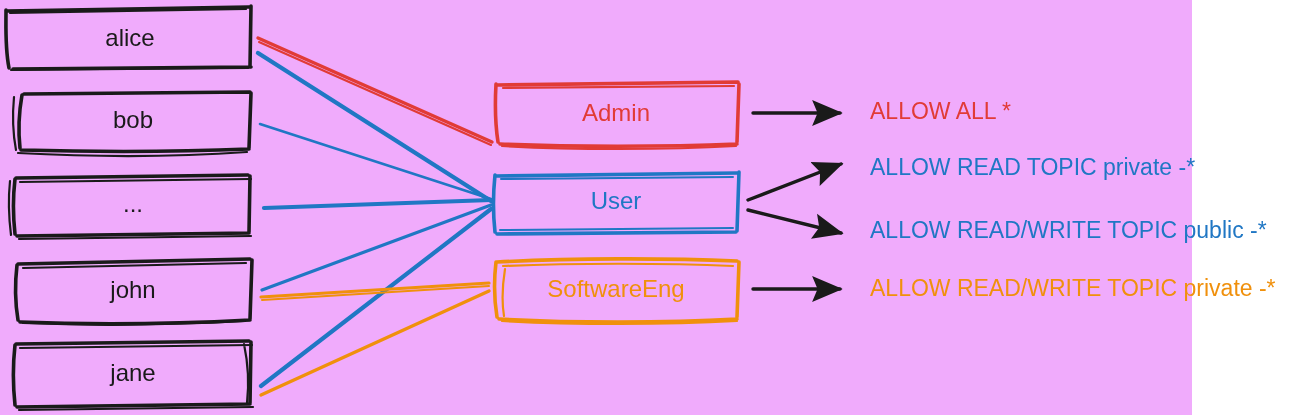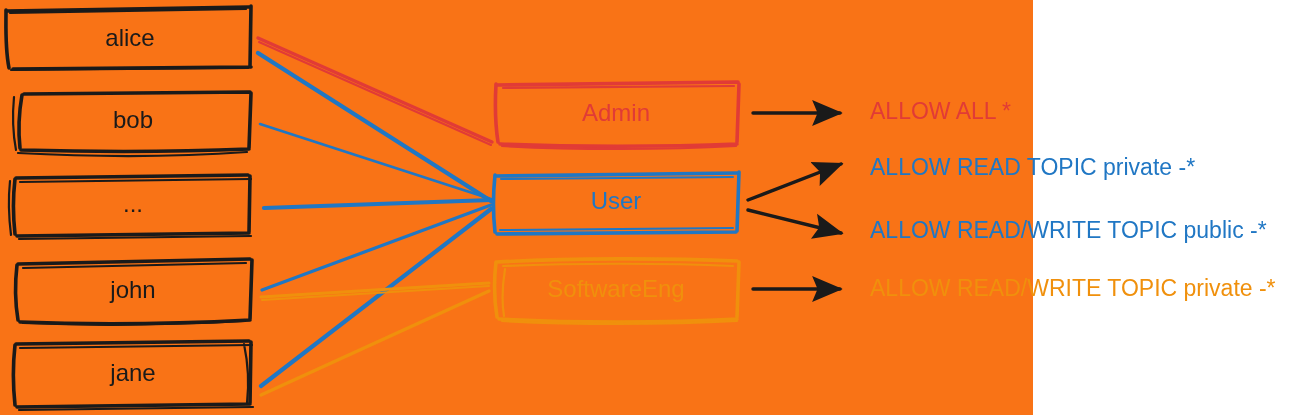--- a/index.html
+++ b/index.html
@@ -8,23 +8,23 @@
     background: #ffffff;
   }
   body {
     width: 1305px;
     height: 415px;
     overflow: hidden;
     font-family: "Liberation Sans", sans-serif;
   }
   #diagram-root {
     position: relative;
-    width: 1033px;
+    width: 1192px;
     height: 415px;
-    background: #f97316;
+    background: #f0abfc;
   }
   svg#diagram-svg {
     position: absolute;
     left: 0;
     top: 0;
     width: 1305px;
     height: 415px;
     display: block;
   }
   .node-label {

